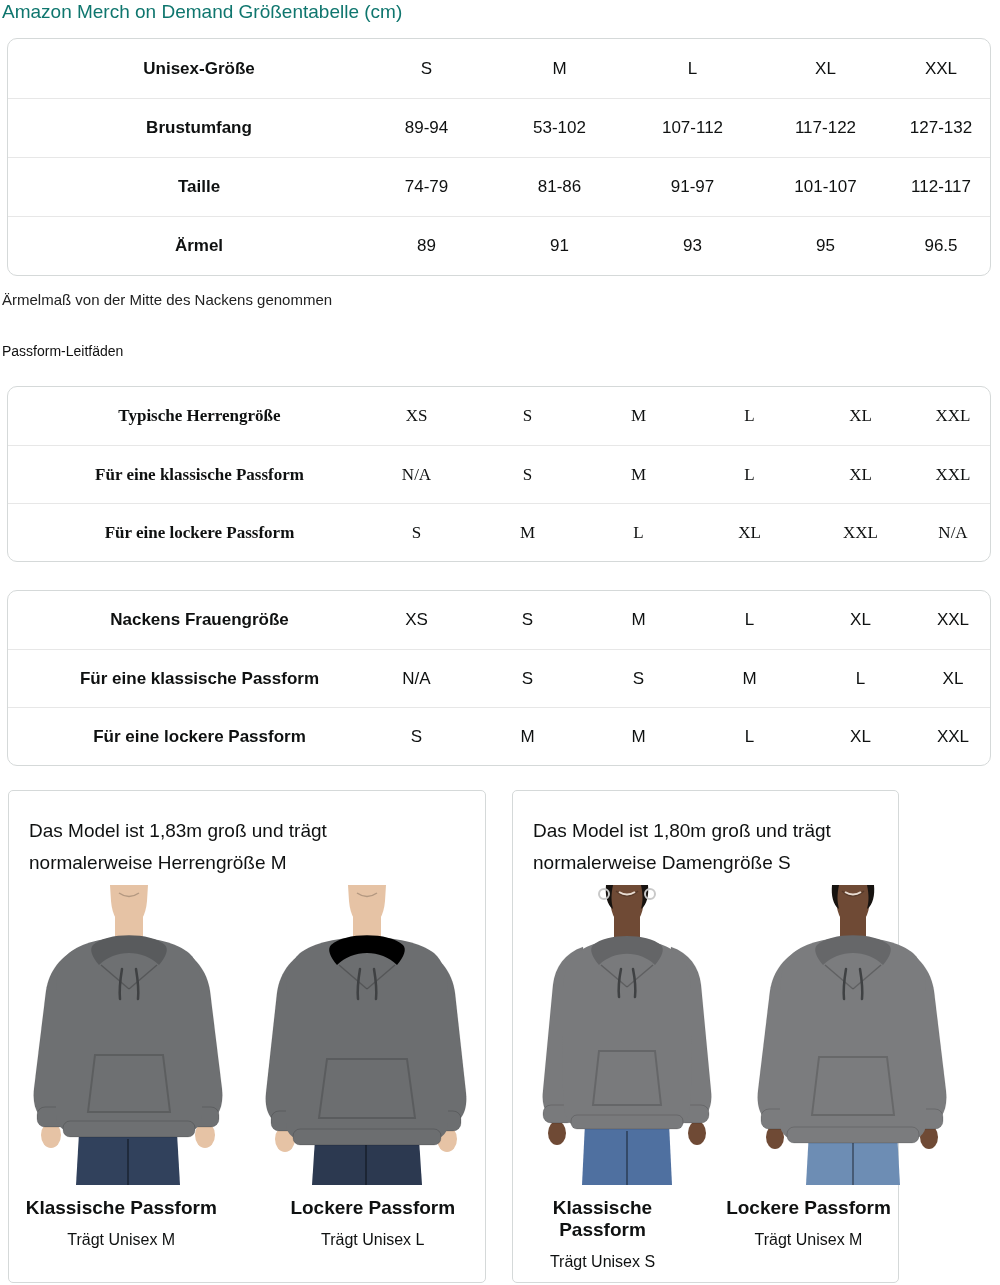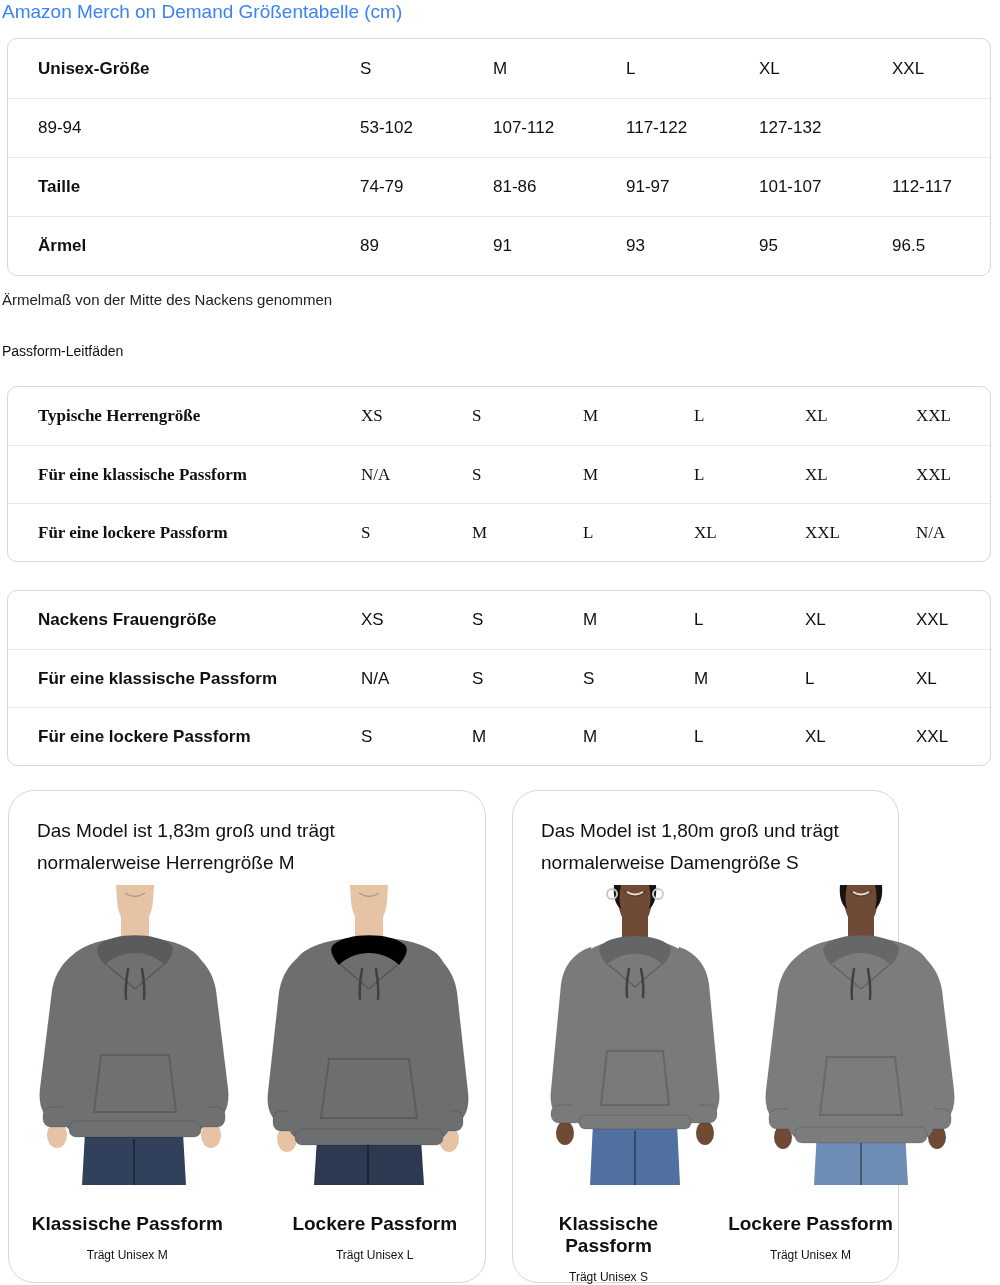--- a/index.html
+++ b/index.html
@@ -1,36 +1,36 @@
 <!DOCTYPE html>
 <html><head>
 <meta charset="utf-8">
 <style>
   html,body{margin:0;padding:0;background:#fff;}
   body{width:1000px;height:1285px;font-family:"Liberation Sans",sans-serif;color:#0f1111;position:relative;overflow:hidden;}
   .abs{position:absolute;}
-  .page-title{left:2px;top:0;font-size:19px;line-height:24px;color:#3b82f6;}
+  .page-title{left:2px;top:0;font-size:19px;line-height:24px;color:#0f766e;}
   .tbl{left:7px;width:984px;border:1px solid #d5d9d9;border-radius:10px;background:#fff;box-sizing:border-box;overflow:hidden;}
-  .tbl .row{display:grid;align-items:center;height:59px;padding-left:30px;box-sizing:border-box;font-size:17px;}
+  .tbl .row{display:grid;align-items:center;height:59px;padding-left:30px;box-sizing:border-box;font-size:17px;text-align:center;}
   .tbl .row + .row{border-top:1px solid #e7e7e7;}
   .tbl-unisex .row{grid-template-columns:322px 133px 133px 133px 133px 1fr;}
   .tbl-fit .row{grid-template-columns:323px 111px 111px 111px 111px 111px 1fr;height:58px;}
   .row .lbl{font-weight:bold;}
   .note{left:2px;top:291px;font-size:15px;color:#222;text-align:center;}
   .section-heading{left:2px;top:343px;font-size:14px;color:#111;}
-  .card{top:790px;height:493px;border:1px solid #d5d9d9;border-radius:26px;background:#fff;box-sizing:border-box;padding-left:8px;}
+  .card{top:790px;height:493px;border:1px solid #d5d9d9;border-radius:5px;background:#fff;box-sizing:border-box;}
   .card-left{left:8px;width:478px;}
   .card-right{left:512px;width:387px;}
   .card-desc{margin:24px 0 0 20px;width:404px;font-size:19px;line-height:32px;}
   .models{display:flex;margin-top:6px;height:300px;}
   .model{flex:1;display:flex;justify-content:center;align-items:flex-start;}
-  .labels{display:flex;margin-top:28px;gap:27px;}
+  .labels{display:flex;margin-top:12px;gap:27px;}
   .label-col{flex:1;text-align:center;}
   .fit-label{font-weight:bold;font-size:19px;line-height:22px;}
-  .wears-label{font-size:12px;line-height:21px;margin-top:10px;}
+  .wears-label{font-size:16px;line-height:21px;margin-top:10px;}
   svg .seam{stroke:rgba(0,0,0,0.22);stroke-width:1.5;fill:none;}
   svg .pocket{fill:none;stroke:rgba(0,0,0,0.16);stroke-width:2;}
   svg .string{stroke:#3f4143;stroke-width:2.5;fill:none;stroke-linecap:round;}
   svg .soft{stroke:rgba(0,0,0,0.08);stroke-width:1;}
   svg .rib{stroke:rgba(0,0,0,0.15);stroke-width:1;}
   svg .fly{stroke:rgba(0,0,0,0.35);stroke-width:2;}
   svg .earring{fill:none;stroke:#c9c9c9;stroke-width:2;}
 </style>
 </head>
 <body>
@@ -42,20 +42,21 @@
   <div class="abs tbl tbl-unisex" style="top:38px;">
     <div class="row">
       <span class="lbl">Unisex-Größe</span>
       <span>S</span>
       <span>M</span>
       <span>L</span>
       <span>XL</span>
       <span>XXL</span>
     </div>
     <div class="row">
+      <span class="lbl">Brustumfang</span>
       <span>89-94</span>
       <span>53-102</span>
       <span>107-112</span>
       <span>117-122</span>
       <span>127-132</span>
     </div>
     <div class="row">
       <span class="lbl">Taille</span>
       <span>74-79</span>
       <span>81-86</span>

